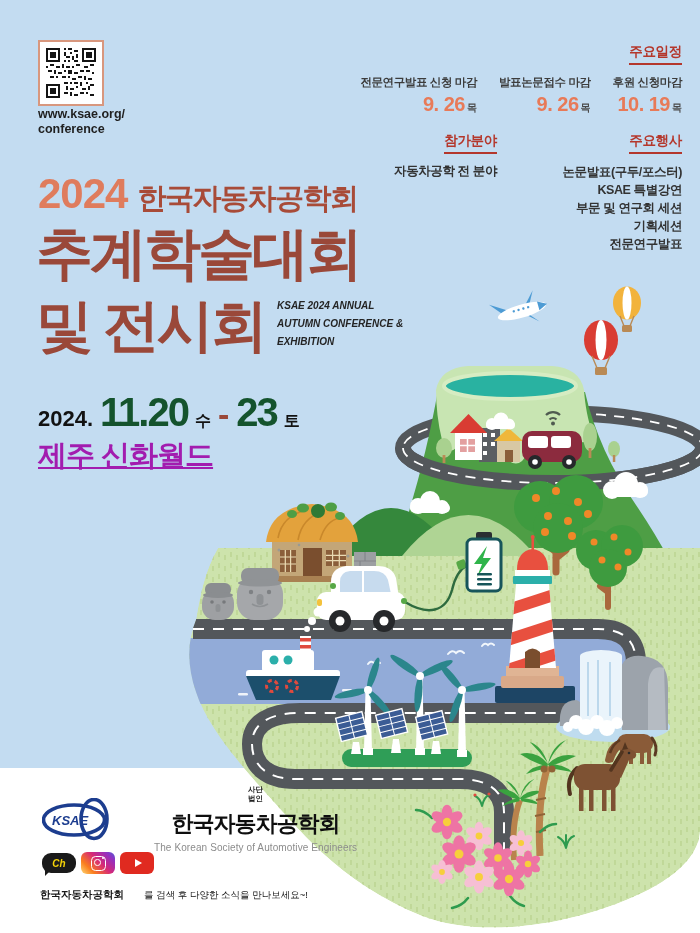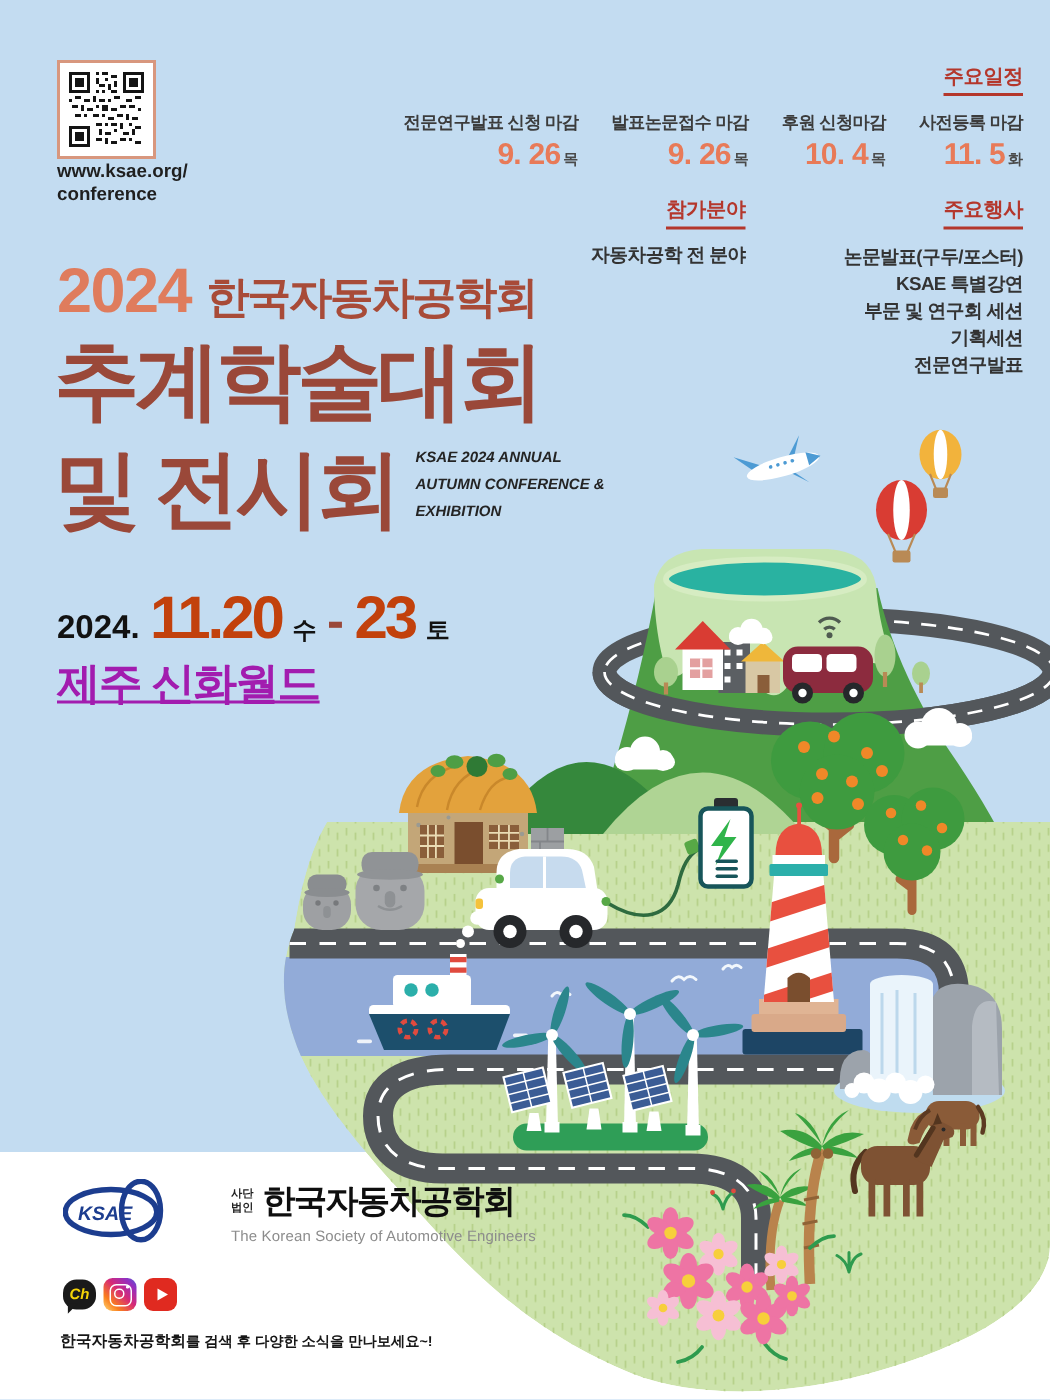--- a/index.html
+++ b/index.html
@@ -36,48 +36,48 @@
   .title-line1{left:38px;top:170px;display:flex;align-items:baseline;gap:10px;z-index:3;}
   .t-year{font-size:42px;font-weight:800;color:#DF7C5D;letter-spacing:-1px;}
   .t-org{font-size:29px;font-weight:800;color:#A84B38;letter-spacing:-1.5px;}
   .t-main{left:36px;top:216px;font-size:57px;font-weight:800;color:#9A4839;letter-spacing:-3px;z-index:3;}
   .t-main2{left:36px;top:288px;font-size:57px;font-weight:800;color:#9A4839;letter-spacing:-3px;z-index:3;}
   .t-sub{left:277px;top:297px;font-size:10px;font-style:italic;font-weight:800;color:#242424;
          line-height:18px;white-space:pre-line;z-index:3;}
 
   .date-row{left:38px;top:390px;display:flex;align-items:baseline;gap:7px;z-index:3;}
   .d-year{font-size:22px;font-weight:800;color:#121212;}
-  .d-big{font-size:40px;font-weight:800;color:#c2410c;letter-spacing:-2px;}
+  .d-big{font-size:40px;font-weight:800;color:#14532d;letter-spacing:-2px;}
   .d-dash{font-size:34px;font-weight:800;color:#9A4839;}
   .d-day{font-size:16px;font-weight:800;color:#121212;}
   .where{left:38px;top:436px;font-size:29px;font-weight:800;color:#a21caf;letter-spacing:-1px;z-index:3;text-decoration:underline;}
 
   
   .footer-brand{left:42px;top:786px;display:flex;align-items:center;gap:12px;z-index:3;}
   .brand-col{display:flex;flex-direction:column;}
-  .brand-row{display:flex;align-items:center;gap:6px;}
+  .brand-row{display:flex;align-items:center;gap:6px;flex-direction:column;}
   .org-type{font-size:7.5px;line-height:1.15;font-weight:700;color:#222;white-space:pre-line;}
   .org-name{font-size:22px;font-weight:800;color:#0E0E0E;letter-spacing:-1px;}
   .org-en{font-size:10px;color:#8C8C8C;margin-top:3px;letter-spacing:0.1px;}
 
   .socials{left:42px;top:852px;display:flex;gap:5px;align-items:center;z-index:3;}
-  .soc{width:22px;height:22px;display:flex;align-items:center;justify-content:center;position:relative;}
+  .soc{width:34px;height:22px;display:flex;align-items:center;justify-content:center;position:relative;}
   .kakao{background:#1A1A1A;border-radius:9px;height:20px;}
   .kakao::after{content:"";position:absolute;left:3px;bottom:-3px;width:7px;height:7px;background:#1A1A1A;
                 clip-path:polygon(0 0,100% 0,0 100%);}
   .kakao-ch{color:#F5D408;font-size:10px;font-weight:800;font-style:italic;}
   .ig{border-radius:6px;background:linear-gradient(45deg,#FEDA75 0%,#FA7E1E 25%,#D62976 55%,#962FBF 82%,#4F5BD5 100%);}
   .ig-frame{width:13px;height:13px;border:1.7px solid #fff;border-radius:4.5px;position:relative;}
   .ig-lens{position:absolute;left:2.6px;top:2.6px;width:4.6px;height:4.6px;border:1.6px solid #fff;border-radius:50%;}
   .ig-dot{position:absolute;right:1px;top:0.8px;width:1.8px;height:1.8px;background:#fff;border-radius:50%;}
   .yt{background:#E02A20;border-radius:6px;}
   .yt-tri{width:0;height:0;border-left:7px solid #fff;border-top:4.5px solid transparent;border-bottom:4.5px solid transparent;margin-left:2px;}
   .caption{left:40px;top:884px;z-index:3;color:#161616;}
   .cap-b{font-size:10.5px;font-weight:800;}
-  .cap-r{font-size:9.5px;font-weight:700;}
+  .cap-r{font-size:9.5px;font-weight:400;margin-left:20px;}
 </style>
 </head>
 <body>
 
 <div class="page">
 
   <div class="abs footer-bg"></div>
 
   <svg id="illustration" class="abs" viewBox="0 0 700 933">
     <defs>
@@ -550,25 +550,21 @@
       <div class="sched-item">
         <div class="sched-label">전문연구발표 신청 마감</div>
         <div class="sched-date-row"><span class="sched-date">9. 26</span><span class="sched-day">목</span></div>
       </div>
       <div class="sched-item">
         <div class="sched-label">발표논문접수 마감</div>
         <div class="sched-date-row"><span class="sched-date">9. 26</span><span class="sched-day">목</span></div>
       </div>
       <div class="sched-item">
         <div class="sched-label">후원 신청마감</div>
-        <div class="sched-date-row"><span class="sched-date">10. 4</span><span class="sched-day">목</span></div>
-      </div>
-      <div class="sched-item">
-        <div class="sched-label">사전등록 마감</div>
-        <div class="sched-date-row"><span class="sched-date">11. 5</span><span class="sched-day">화</span></div>
+        <div class="sched-date-row"><span class="sched-date">10. 19</span><span class="sched-day">목</span></div>
       </div>
     </div>
   </div>
 
   <div class="abs fields txt">
     <span class="sec-title">참가분야</span>
     <div class="fields-item">자동차공학 전 분야</div>
   </div>
 
   <div class="abs events txt">

